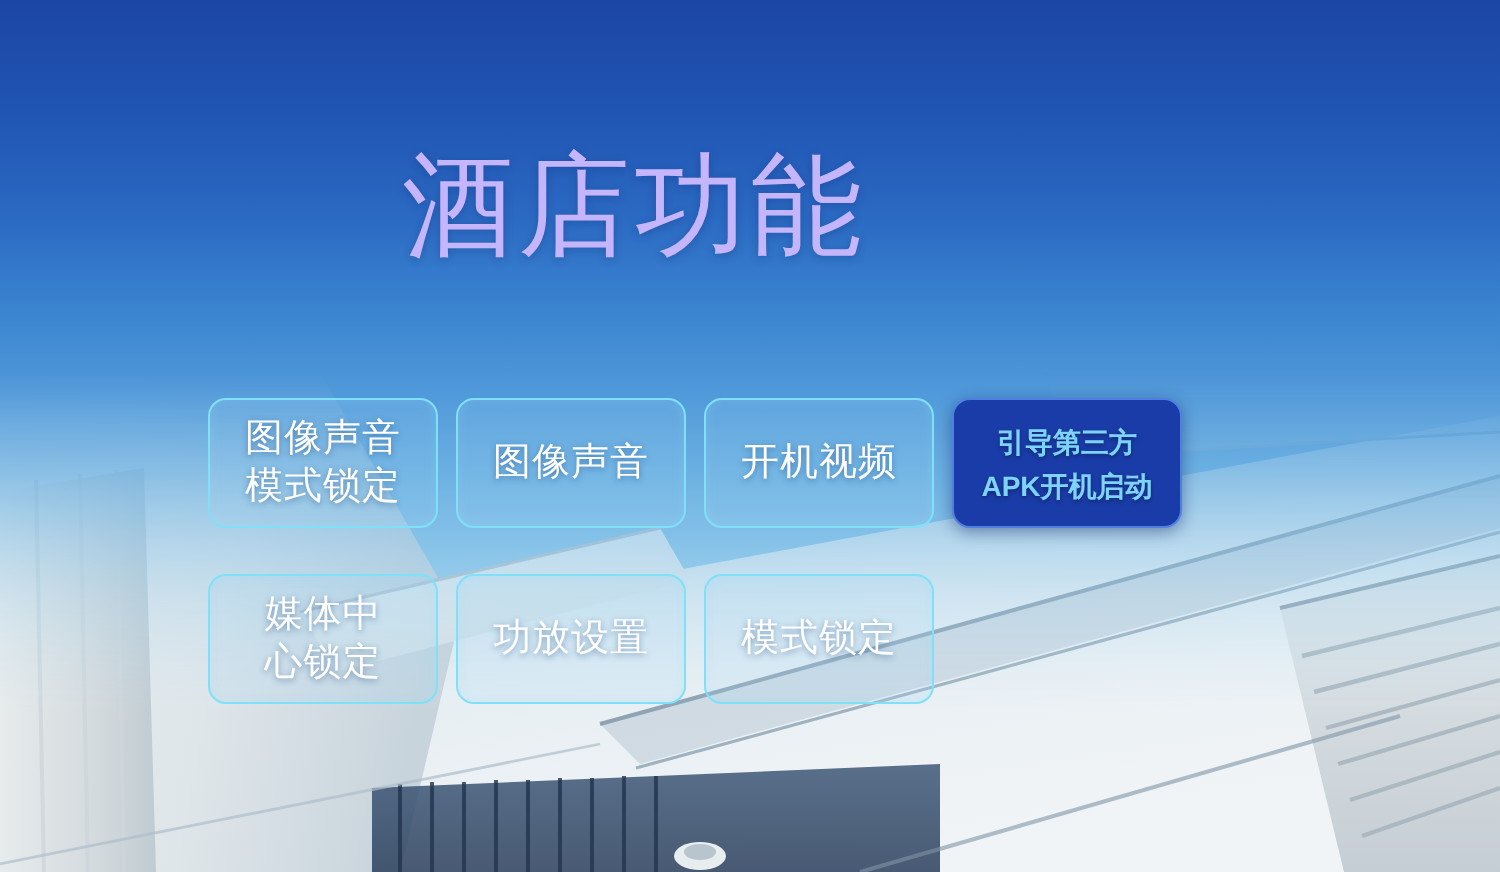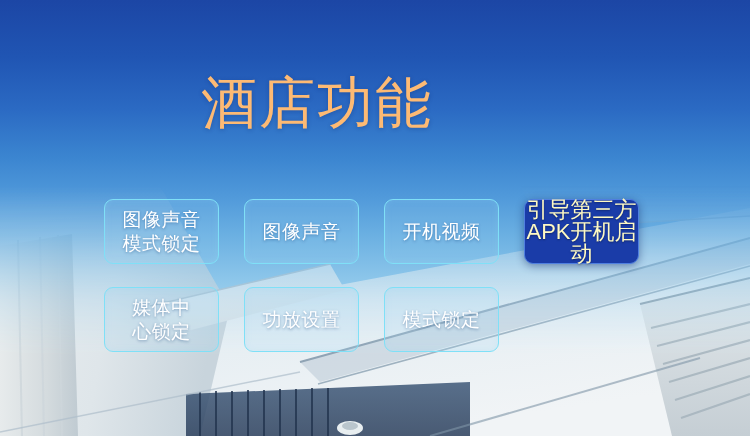--- a/index.html
+++ b/index.html
@@ -46,38 +46,38 @@
     position:absolute; left:0; right:0; bottom:0; height:250px;
     -webkit-mask-image:linear-gradient(to bottom, rgba(0,0,0,0) 0%, rgba(0,0,0,.25) 20%, rgba(0,0,0,.7) 45%, rgba(0,0,0,1) 68%);
     mask-image:linear-gradient(to bottom, rgba(0,0,0,0) 0%, rgba(0,0,0,.25) 20%, rgba(0,0,0,.7) 45%, rgba(0,0,0,1) 68%);
   }
   .bg-photo svg { display:block; width:750px; height:250px; }
 
   
   .title {
     position:absolute; top:72px; left:0; width:614px;
     text-align:center;
-    color:#fdba74;
+    color:#c4b5fd;
     font-size:56px;
     line-height:62px;
     font-weight:400;
     letter-spacing:2px;
     text-shadow:0 1px 4px rgba(10,40,110,.30);
     white-space:nowrap;
     padding-left:20px;
   }
 
   
   .grid {
     position:absolute;
     left:104px;
     top:199px;
     width:542px;
   }
-  .row { display:flex; gap:25px; }
+  .row { display:flex; gap:9px; }
   .row + .row { margin-top:23px; }
 
   .btn {
     width:115px;
     height:65px;
     border:1.6px solid #7fe0f7;
     border-radius:9px;
     background:rgba(160,215,245,0.17);
     display:flex;
     align-items:center;
@@ -88,23 +88,23 @@
     text-align:center;
     text-shadow:0 1px 3px rgba(16,60,120,.45);
     box-shadow:0 0 6px rgba(150,225,250,.22) inset;
     white-space:pre-line;
     letter-spacing:.5px;
   }
 
   .btn.highlight {
     background:#1a3ca8;
     border-color:#4f7fe0;
-    color:#fef9c3;
-    font-weight:normal;
-    font-size:22px;
+    color:#7dd3fc;
+    font-weight:bold;
+    font-size:14px;
     line-height:22px;
     letter-spacing:0;
     text-shadow:0 1px 2px rgba(0,0,0,.35);
     box-shadow:0 2px 8px rgba(10,30,90,.45);
   }
 </style>
 </head>
 <body>
 
 <div id="stage">

